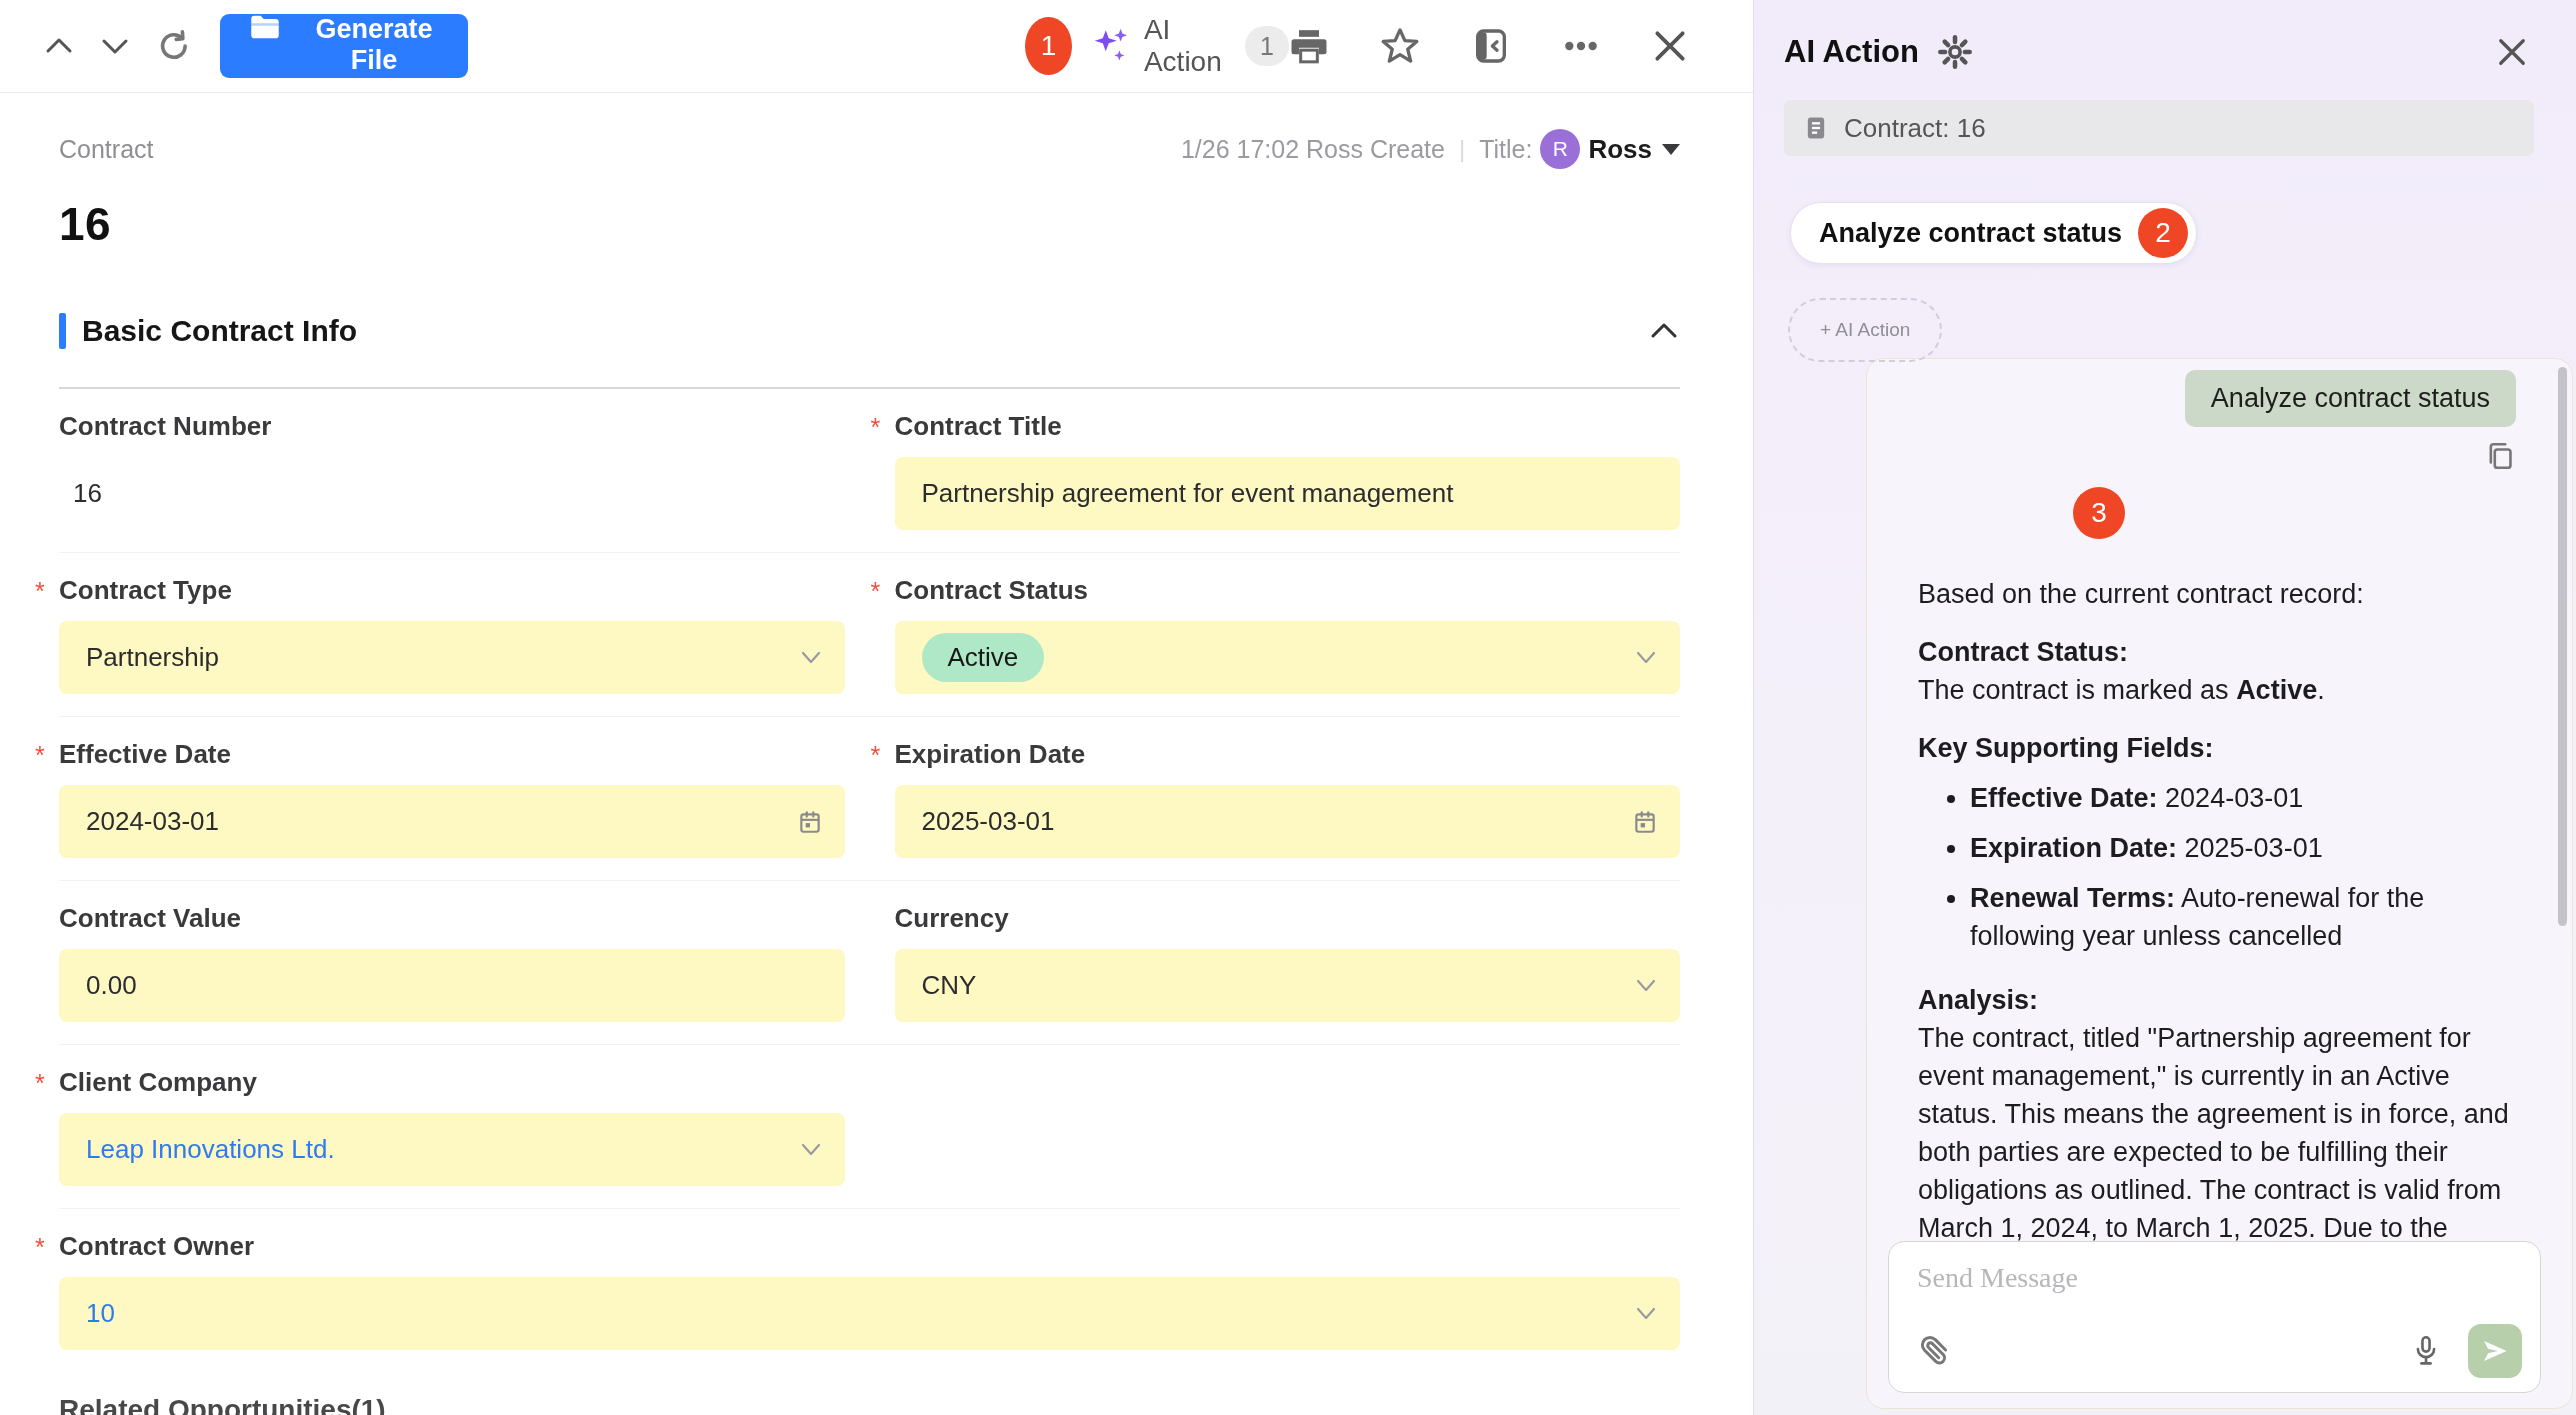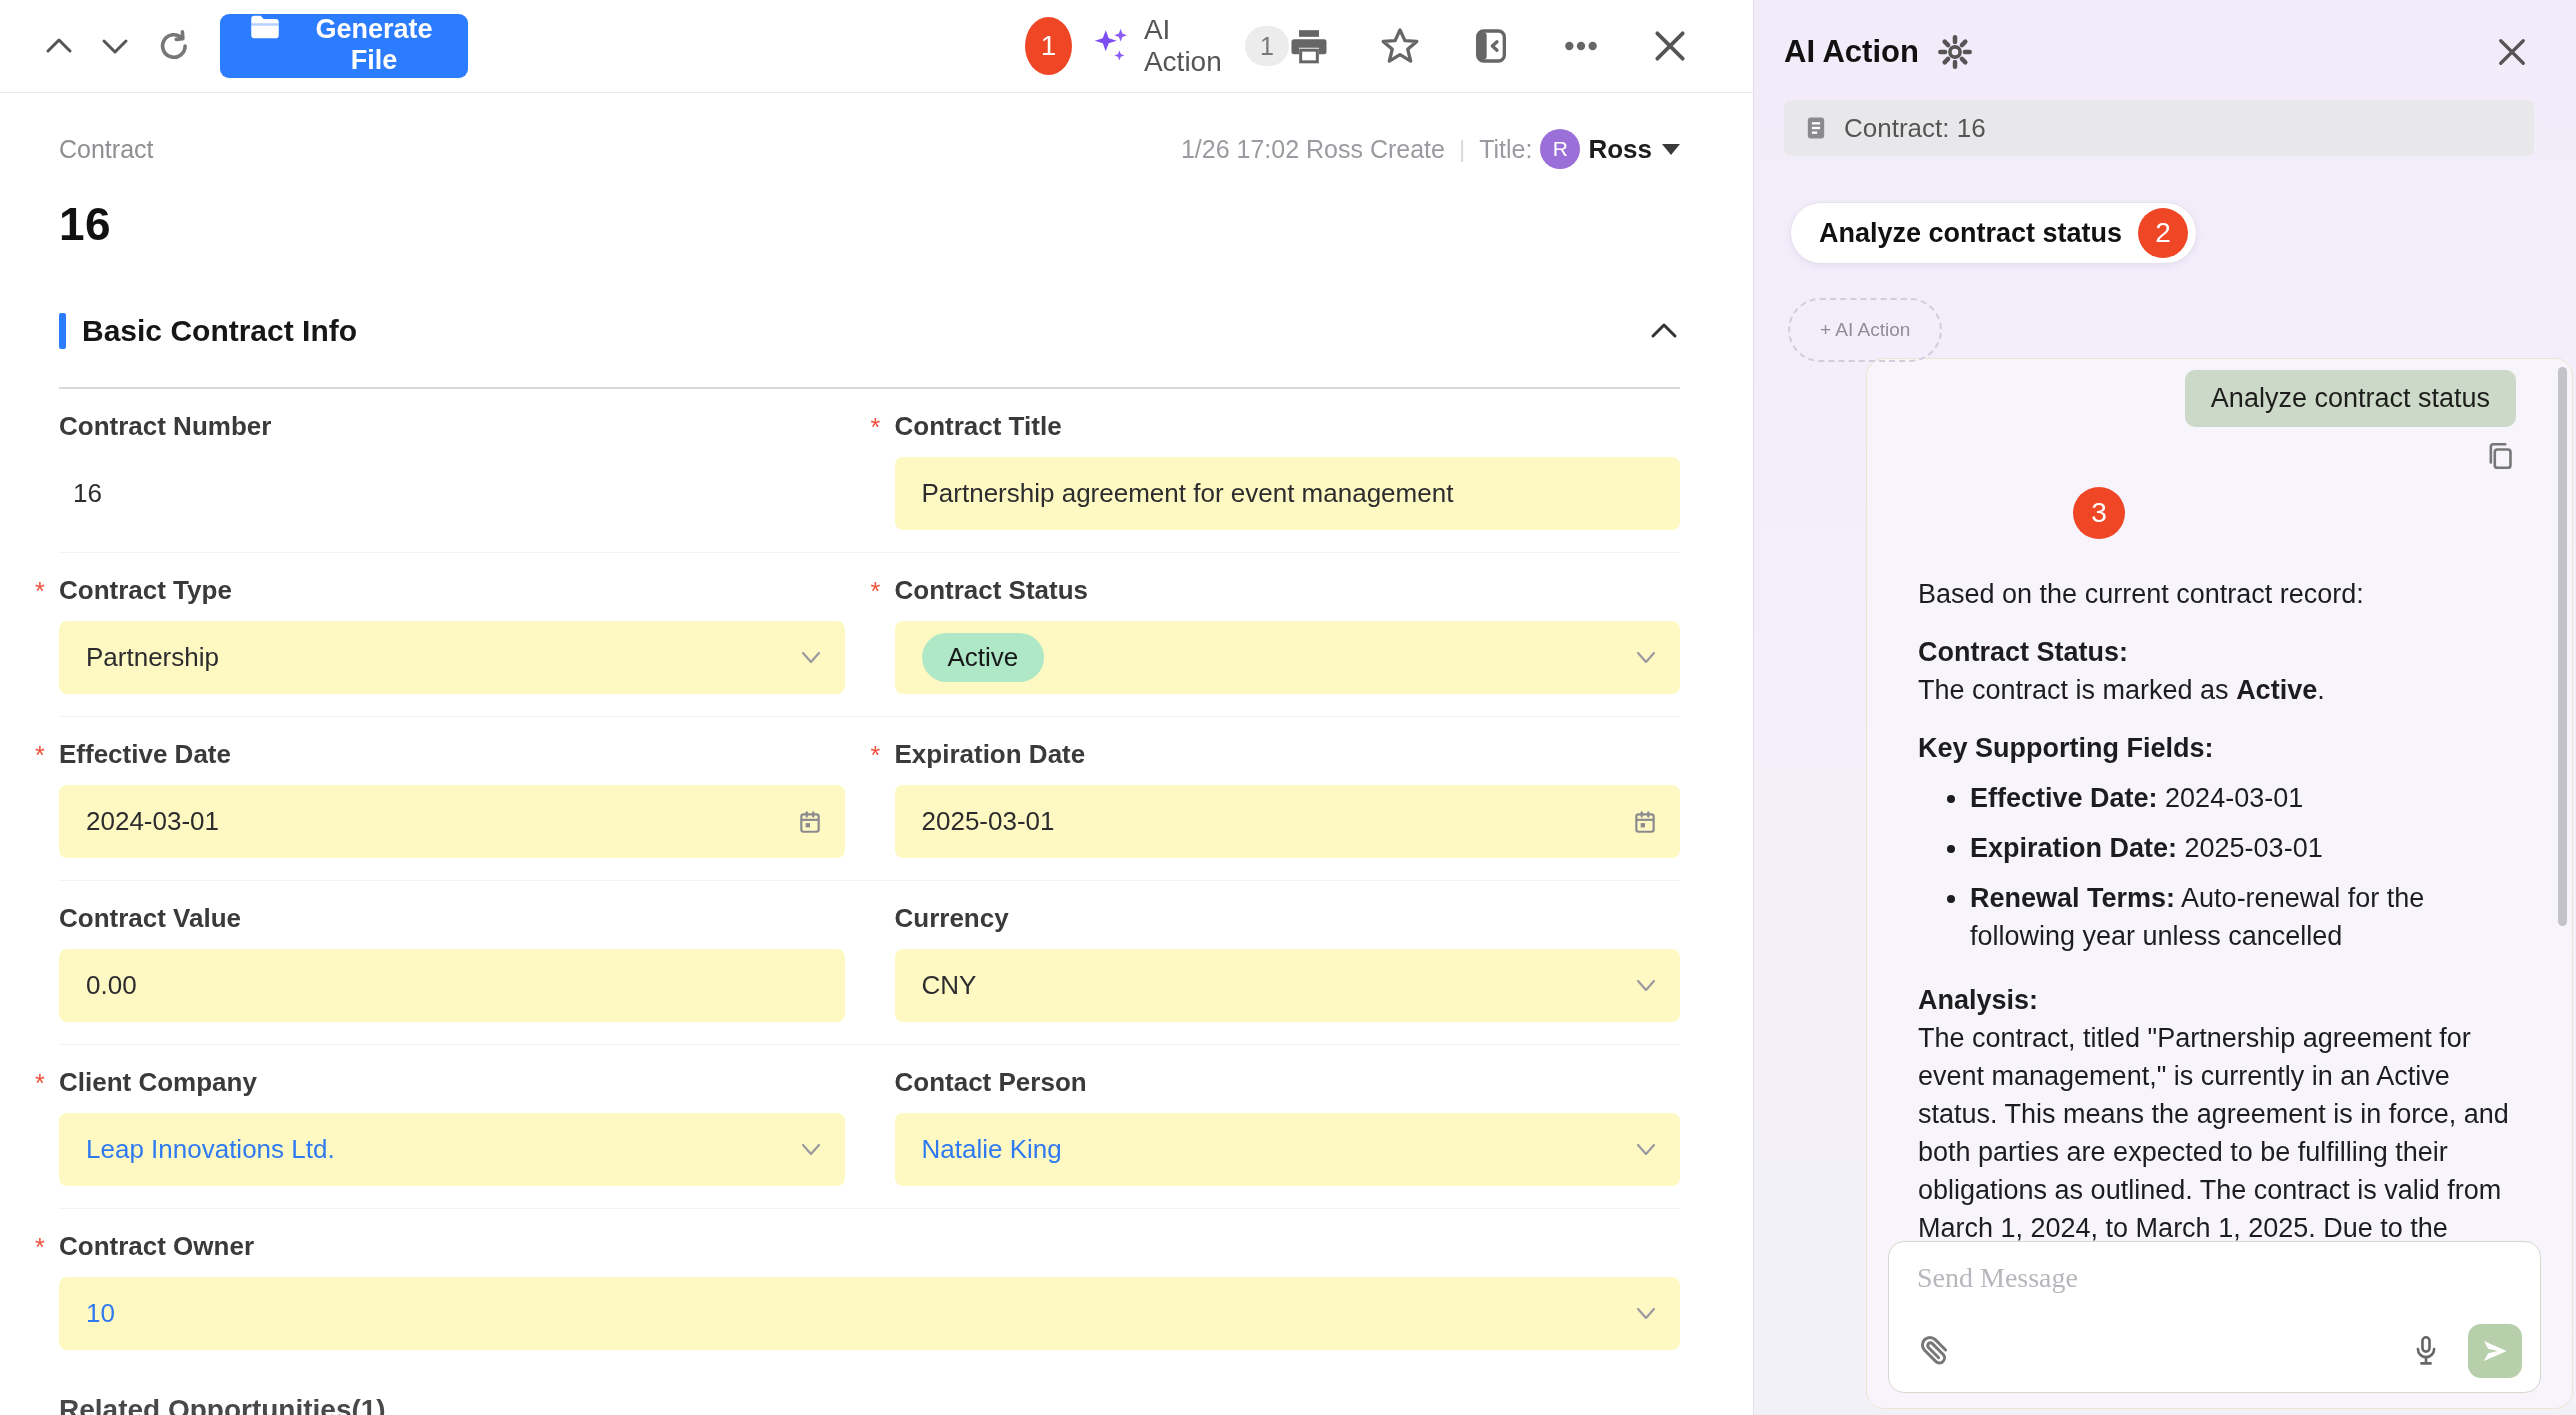--- a/index.html
+++ b/index.html
@@ -329,31 +329,20 @@
             </div>
           <div class="control">
             <span class="link">Leap Innovations Ltd.</span>
             <span class="ctl-icon-right">
                 <svg width="24" height="16" viewBox="0 0 24 16">
                   <polyline points="4,3 12,12 20,3" fill="none" stroke="#9a9aa0" stroke-width="2.2" stroke-linecap="round" stroke-linejoin="round"></polyline>
                 </svg>
               </span>
           </div>
         </div>
-        <div>
-          <div class="field-label">Contact Person</div>
-          <div class="control">
-            <span class="link">Natalie King</span>
-            <span class="ctl-icon-right">
-                <svg width="24" height="16" viewBox="0 0 24 16">
-                  <polyline points="4,3 12,12 20,3" fill="none" stroke="#9a9aa0" stroke-width="2.2" stroke-linecap="round" stroke-linejoin="round"></polyline>
-                </svg>
-              </span>
-          </div>
-        </div>
       </div>
 
       <div class="form-row single">
         <div>
           <div class="field-label">
               <span class="req">*</span>
               <span>Contract Owner</span>
             </div>
           <div class="control">
             <span class="link">10</span>

